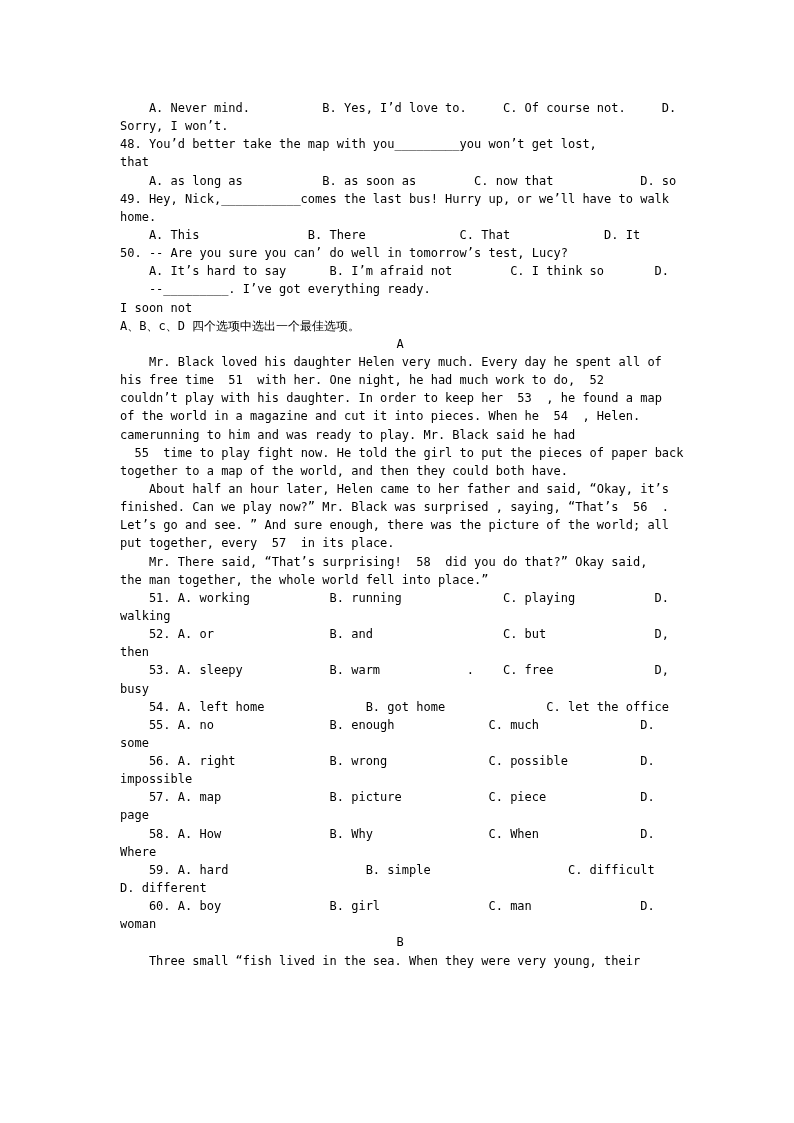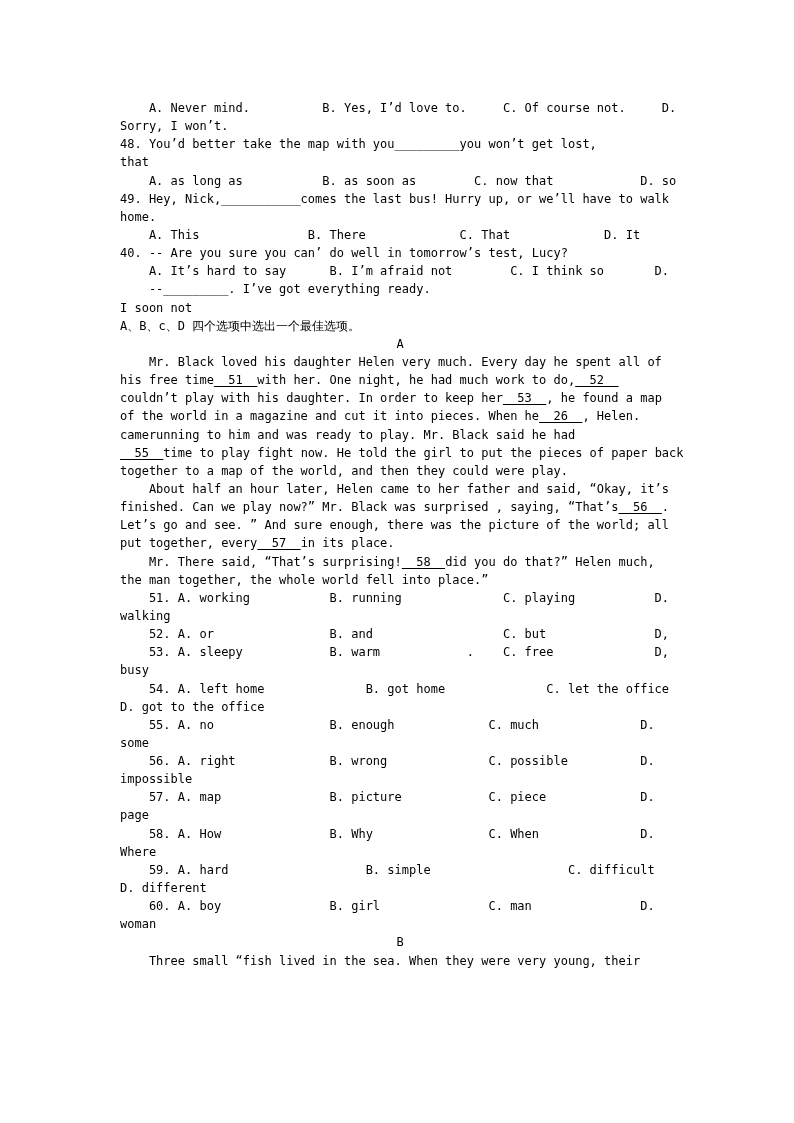--- a/index.html
+++ b/index.html
@@ -24,63 +24,62 @@
     width: 560px;
   }
   .line {
     white-space: pre;
     height: 18.15px;
   }
   .line.center {
     text-align: center;
   }
   .blank {
-    text-decoration: underline;
     text-underline-offset: 2px;
   }
 </style>
 </head>
 <body>
 
 <div class="page">
   <div class="lines">
       <div class="line"><span>    A. Never mind.          B. Yes, I’d love to.     C. Of course not.     D.</span></div>
       <div class="line"><span>Sorry, I won’t.</span></div>
       <div class="line"><span>48. You’d better take the map with you_________you won’t get lost,</span></div>
       <div class="line"><span>that</span></div>
       <div class="line"><span>    A. as long as           B. as soon as        C. now that            D. so</span></div>
       <div class="line"><span>49. Hey, Nick,___________comes the last bus! Hurry up, or we’ll have to walk</span></div>
       <div class="line"><span>home.</span></div>
       <div class="line"><span>    A. This               B. There             C. That             D. It</span></div>
-      <div class="line"><span>40. -- Are you sure you can’ do well in tomorrow’s test, Lucy?</span></div>
+      <div class="line"><span>50. -- Are you sure you can’ do well in tomorrow’s test, Lucy?</span></div>
       <div class="line"><span>    A. It’s hard to say      B. I’m afraid not        C. I think so       D.</span></div>
       <div class="line"><span>    --_________. I’ve got everything ready.</span></div>
       <div class="line"><span>I soon not</span></div>
       <div class="line"><span>A、B、c、D 四个选项中选出一个最佳选项。</span></div>
       <div class="line center"><span>A</span></div>
       <div class="line"><span>    Mr. Black loved his daughter Helen very much. Every day he spent all of</span></div>
       <div class="line"><span>his free time</span><span class="blank">  51  </span><span>with her. One night, he had much work to do,</span><span class="blank">  52  </span></div>
       <div class="line"><span>couldn’t play with his daughter. In order to keep her</span><span class="blank">  53  </span><span>, he found a map</span></div>
-      <div class="line"><span>of the world in a magazine and cut it into pieces. When he</span><span class="blank">  26  </span><span>, Helen.</span></div>
+      <div class="line"><span>of the world in a magazine and cut it into pieces. When he</span><span class="blank">  54  </span><span>, Helen.</span></div>
       <div class="line"><span>camerunning to him and was ready to play. Mr. Black said he had</span></div>
       <div class="line"><span class="blank">  55  </span><span>time to play fight now. He told the girl to put the pieces of paper back</span></div>
-      <div class="line"><span>together to a map of the world, and then they could were play.</span></div>
+      <div class="line"><span>together to a map of the world, and then they could both have.</span></div>
       <div class="line"><span>    About half an hour later, Helen came to her father and said, “Okay, it’s</span></div>
       <div class="line"><span>finished. Can we play now?” Mr. Black was surprised , saying, “That’s</span><span class="blank">  56  </span><span>.</span></div>
       <div class="line"><span>Let’s go and see. ” And sure enough, there was the picture of the world; all</span></div>
       <div class="line"><span>put together, every</span><span class="blank">  57  </span><span>in its place.</span></div>
-      <div class="line"><span>    Mr. There said, “That’s surprising!</span><span class="blank">  58  </span><span>did you do that?” Helen much,</span></div>
+      <div class="line"><span>    Mr. There said, “That’s surprising!</span><span class="blank">  58  </span><span>did you do that?” Okay said,</span></div>
       <div class="line"><span>the man together, the whole world fell into place.”</span></div>
       <div class="line"><span>    51. A. working           B. running              C. playing           D.</span></div>
       <div class="line"><span>walking</span></div>
       <div class="line"><span>    52. A. or                B. and                  C. but               D,</span></div>
+      <div class="line"><span>then</span></div>
       <div class="line"><span>    53. A. sleepy            B. warm            .    C. free              D,</span></div>
       <div class="line"><span>busy</span></div>
       <div class="line"><span>    54. A. left home              B. got home              C. let the office</span></div>
-      <div class="line"><span>D. got to the office</span></div>
       <div class="line"><span>    55. A. no                B. enough             C. much              D.</span></div>
       <div class="line"><span>some</span></div>
       <div class="line"><span>    56. A. right             B. wrong              C. possible          D.</span></div>
       <div class="line"><span>impossible</span></div>
       <div class="line"><span>    57. A. map               B. picture            C. piece             D.</span></div>
       <div class="line"><span>page</span></div>
       <div class="line"><span>    58. A. How               B. Why                C. When              D.</span></div>
       <div class="line"><span>Where</span></div>
       <div class="line"><span>    59. A. hard                   B. simple                   C. difficult</span></div>
       <div class="line"><span>D. different</span></div>

